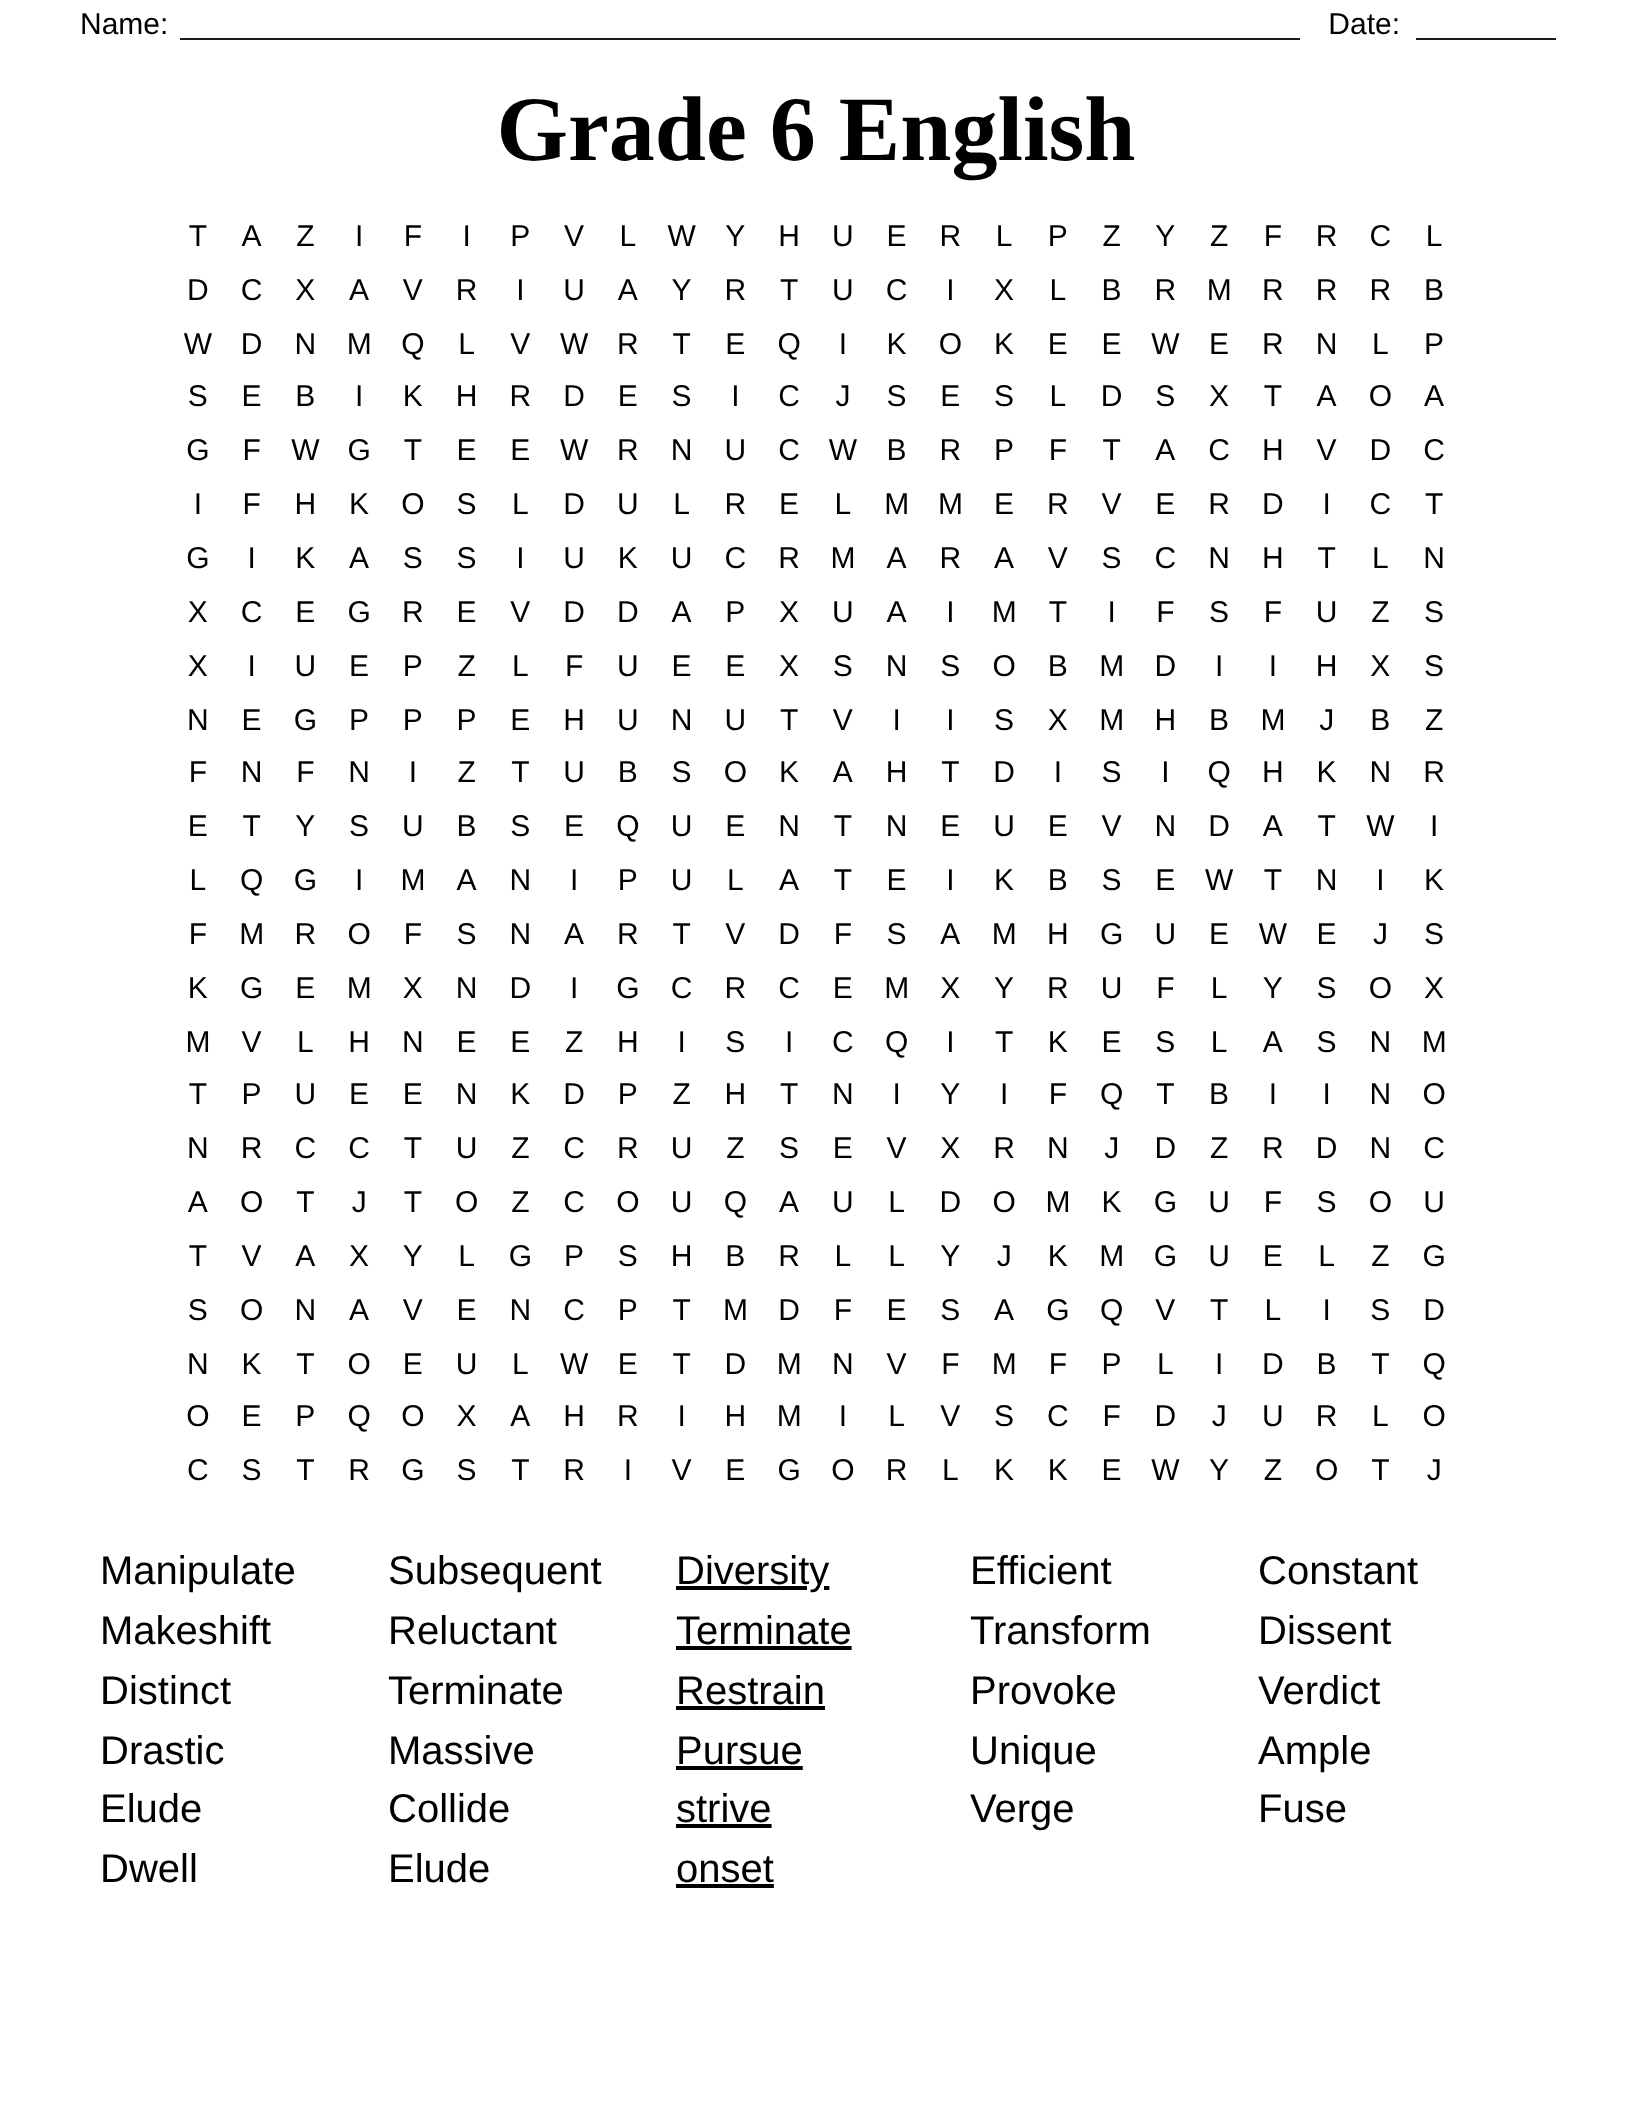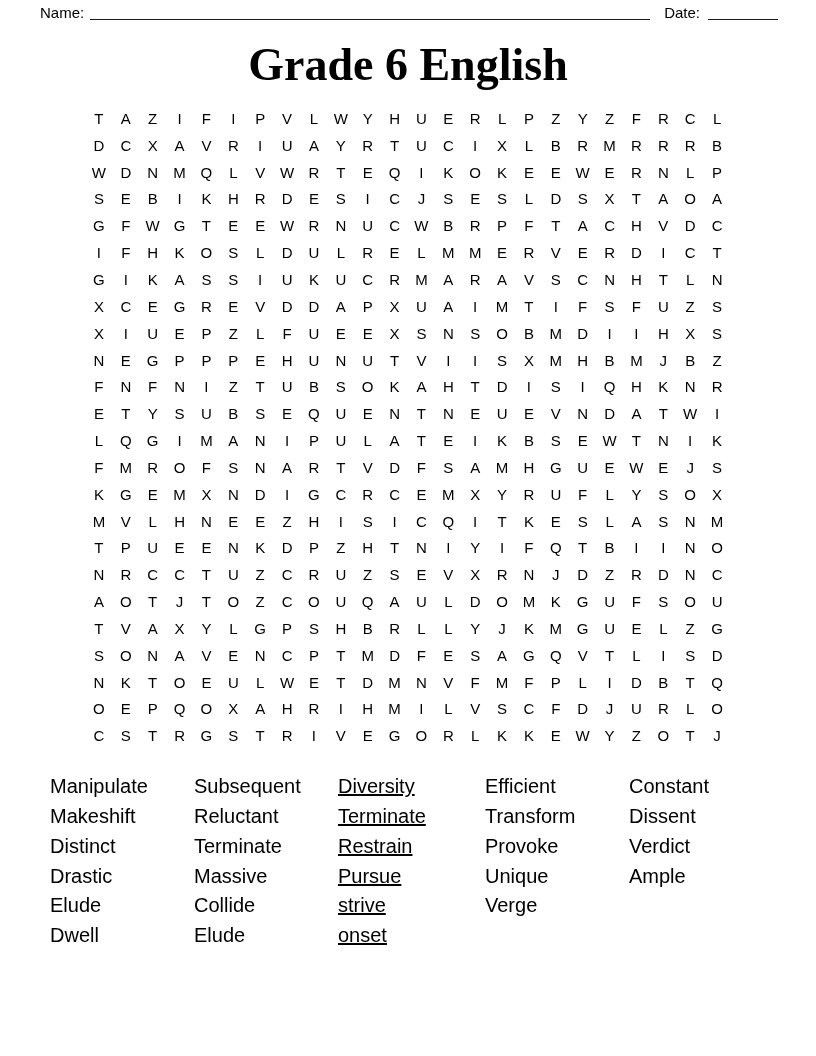--- a/index.html
+++ b/index.html
@@ -707,16 +707,17 @@
         <div class="word">Transform</div>
         <div class="word">Provoke</div>
         <div class="word">Unique</div>
         <div class="word">Verge</div>
       </div>
       <div class="word-col">
         <div class="word">Constant</div>
         <div class="word">Dissent</div>
         <div class="word">Verdict</div>
         <div class="word">Ample</div>
+        <div class="word">Fuse</div>
       </div>
     </div>
 
 </div>
 
 </body></html>

